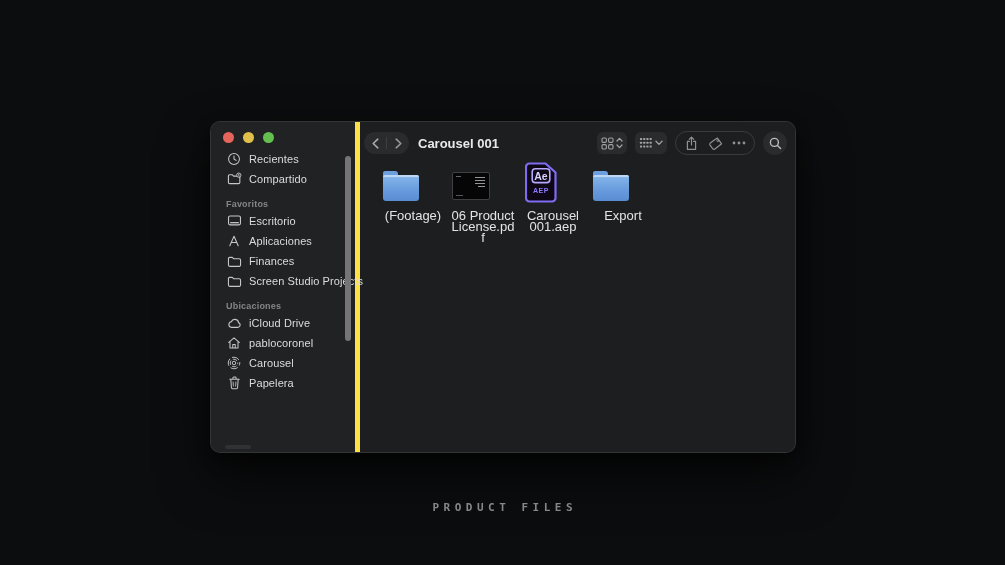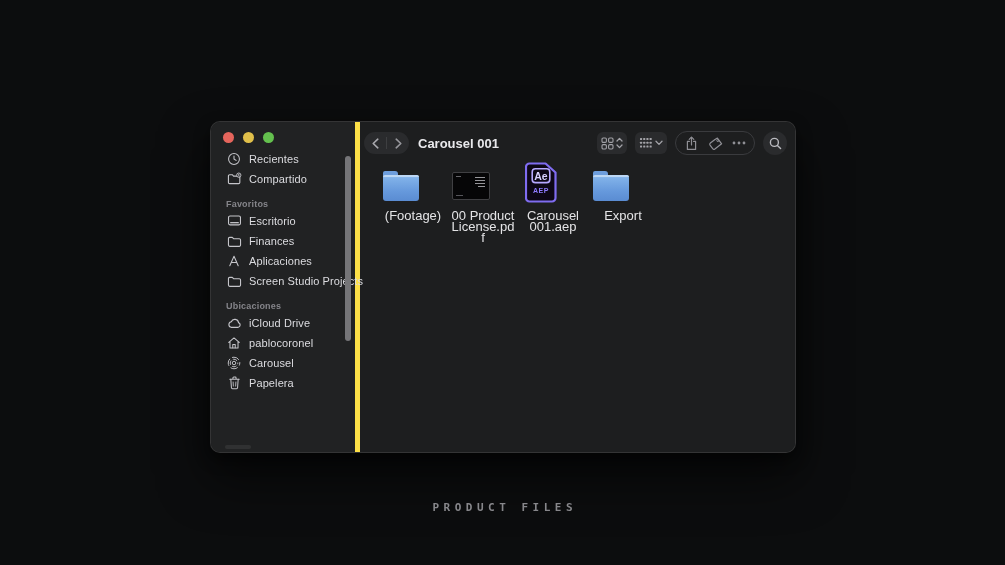--- a/index.html
+++ b/index.html
@@ -156,33 +156,33 @@
           <span class="sb-ico">
             <svg width="15" height="14" viewBox="0 0 16 15">
               <rect x="1.6" y="2.2" width="12.8" height="9.4" rx="1.6" fill="none" stroke="#c5c5ca" stroke-width="1.2" stroke-linecap="round" stroke-linejoin="round"></rect>
               <rect x="3.4" y="8.6" width="9.2" height="1.4" fill="#c5c5ca"></rect>
             </svg>
           </span>
           <span class="sb-label">Escritorio</span>
         </div>
         <div class="sb-item">
           <span class="sb-ico">
+            <svg width="14" height="14" viewBox="0 0 16 16">
+              <path d="M3.2 13.4 L8 2.6 L12.8 13.4 M4.9 9.8 H11.1" fill="none" stroke="#c5c5ca" stroke-width="1.2" stroke-linecap="round" stroke-linejoin="round"></path>
+            </svg>
+          </span>
+          <span class="sb-label">Aplicaciones</span>
+        </div>
+        <div class="sb-item">
+          <span class="sb-ico">
             <svg width="15" height="13" viewBox="0 0 16 14">
               <path d="M1.5 3.8 A1.3 1.3 0 0 1 2.8 2.5 H5.6 L7 4 H13.2 A1.3 1.3 0 0 1 14.5 5.3 V10.9 A1.3 1.3 0 0 1 13.2 12.2 H2.8 A1.3 1.3 0 0 1 1.5 10.9 Z" fill="none" stroke="#c5c5ca" stroke-width="1.2" stroke-linecap="round" stroke-linejoin="round"></path>
             </svg>
           </span>
           <span class="sb-label">Finances</span>
-        </div>
-        <div class="sb-item">
-          <span class="sb-ico">
-            <svg width="14" height="14" viewBox="0 0 16 16">
-              <path d="M3.2 13.4 L8 2.6 L12.8 13.4 M4.9 9.8 H11.1" fill="none" stroke="#c5c5ca" stroke-width="1.2" stroke-linecap="round" stroke-linejoin="round"></path>
-            </svg>
-          </span>
-          <span class="sb-label">Aplicaciones</span>
         </div>
         <div class="sb-item">
           <span class="sb-ico">
             <svg width="15" height="13" viewBox="0 0 16 14">
               <path d="M1.5 3.8 A1.3 1.3 0 0 1 2.8 2.5 H5.6 L7 4 H13.2 A1.3 1.3 0 0 1 14.5 5.3 V10.9 A1.3 1.3 0 0 1 13.2 12.2 H2.8 A1.3 1.3 0 0 1 1.5 10.9 Z" fill="none" stroke="#c5c5ca" stroke-width="1.2" stroke-linecap="round" stroke-linejoin="round"></path>
             </svg>
           </span>
           <span class="sb-label">Screen Studio Projects</span>
         </div>
         <div class="sb-header">Ubicaciones</div>
@@ -321,21 +321,21 @@
           <div class="file-iconbox">
             <div class="icon-pdf">
               <b></b>
               <i class="l1"></i>
               <i class="l2"></i>
               <i class="l3"></i>
               <i class="l4"></i>
               <s></s>
             </div>
           </div>
-          <div class="file-label">00 Product License.pdf</div>
+          <div class="file-label">06 Product License.pdf</div>
         </div>
         <div class="file-cell">
           <div class="file-iconbox">
             <svg width="32" height="41" viewBox="0 0 32 41">
       <path d="M4.5 1.5 H20.5 L30.5 10.5 V36 A3.5 3.5 0 0 1 27 39.5 H4.5 A3.5 3.5 0 0 1 1 36 V5 A3.5 3.5 0 0 1 4.5 1.5 Z" fill="#0d0716" stroke="#7f6cf0" stroke-width="2.2" stroke-linejoin="round"></path>
       <rect x="7.2" y="6.8" width="17.6" height="13.8" rx="3.2" fill="none" stroke="#b6a8ff" stroke-width="1.6"></rect>
       <text x="16" y="17.6" text-anchor="middle" fill="#d9d2ff" font-family="Liberation Sans, sans-serif" font-size="10.5" font-weight="bold">Ae</text>
       <text x="16" y="31" text-anchor="middle" fill="#8f7bff" font-family="Liberation Sans, sans-serif" font-size="7" font-weight="bold" letter-spacing="0.5">AEP</text>
     </svg>
           </div>

